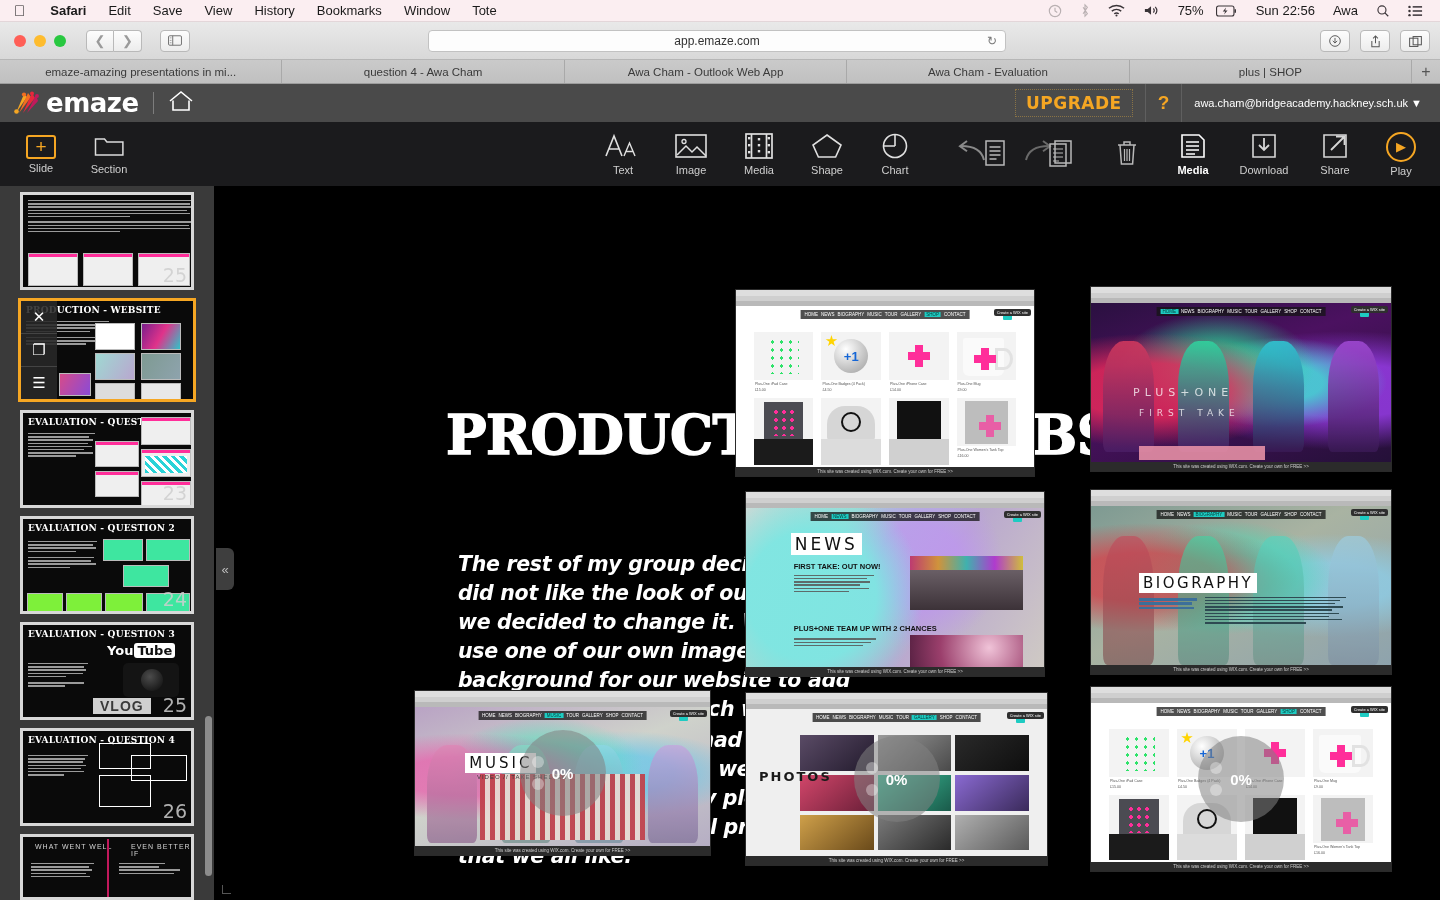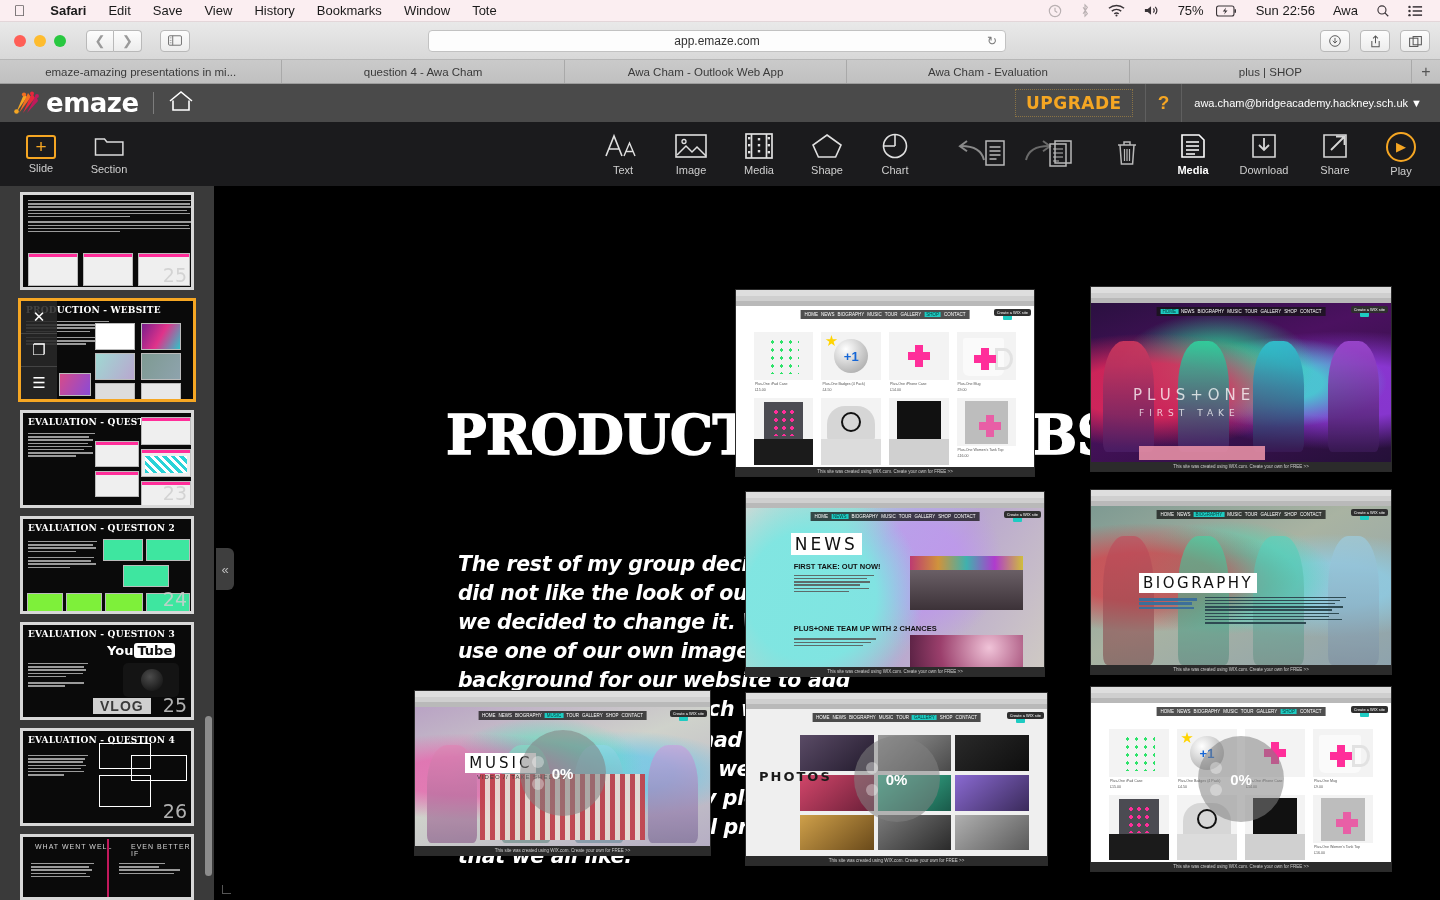--- a/index.html
+++ b/index.html
@@ -269,21 +269,21 @@
       radial-gradient(ellipse at 42% 40%, rgba(40,220,150,.75) 0 16%, transparent 40%),
       radial-gradient(ellipse at 63% 50%, rgba(60,230,210,.8) 0 16%, transparent 40%),
       radial-gradient(ellipse at 85% 55%, rgba(150,60,230,.85) 0 22%, transparent 48%),
       linear-gradient(160deg,#2a1040,#4b1160 40%,#241038 100%);
   }
   .figrow { position:absolute; left:0; right:0; bottom:6%; height:80%; display:flex;
             justify-content:space-around; align-items:flex-end; }
   .fig { width:17%; height:88%; border-radius:40% 40% 8% 8%; opacity:.85;
          filter: blur(0.4px); }
   .plusonetxt { position:absolute; left:14%; top:52%; color:rgba(255,255,255,.75);
-                font-size:15px; letter-spacing:5px; font-family:"DejaVu Sans", sans-serif; }
+                font-size:11px; letter-spacing:5px; font-family:"DejaVu Sans", sans-serif; }
   .biobg { position:absolute; inset:0;
     background:
       radial-gradient(ellipse at 18% 45%, rgba(215,60,70,.75) 0 20%, transparent 44%),
       radial-gradient(ellipse at 45% 45%, rgba(60,220,180,.8) 0 20%, transparent 46%),
       radial-gradient(ellipse at 78% 50%, rgba(140,210,240,.7) 0 20%, transparent 46%),
       linear-gradient(150deg,#7e9a92,#a9b3a2 45%,#8ea3ad 100%);
   }
 
   
   .loader {

